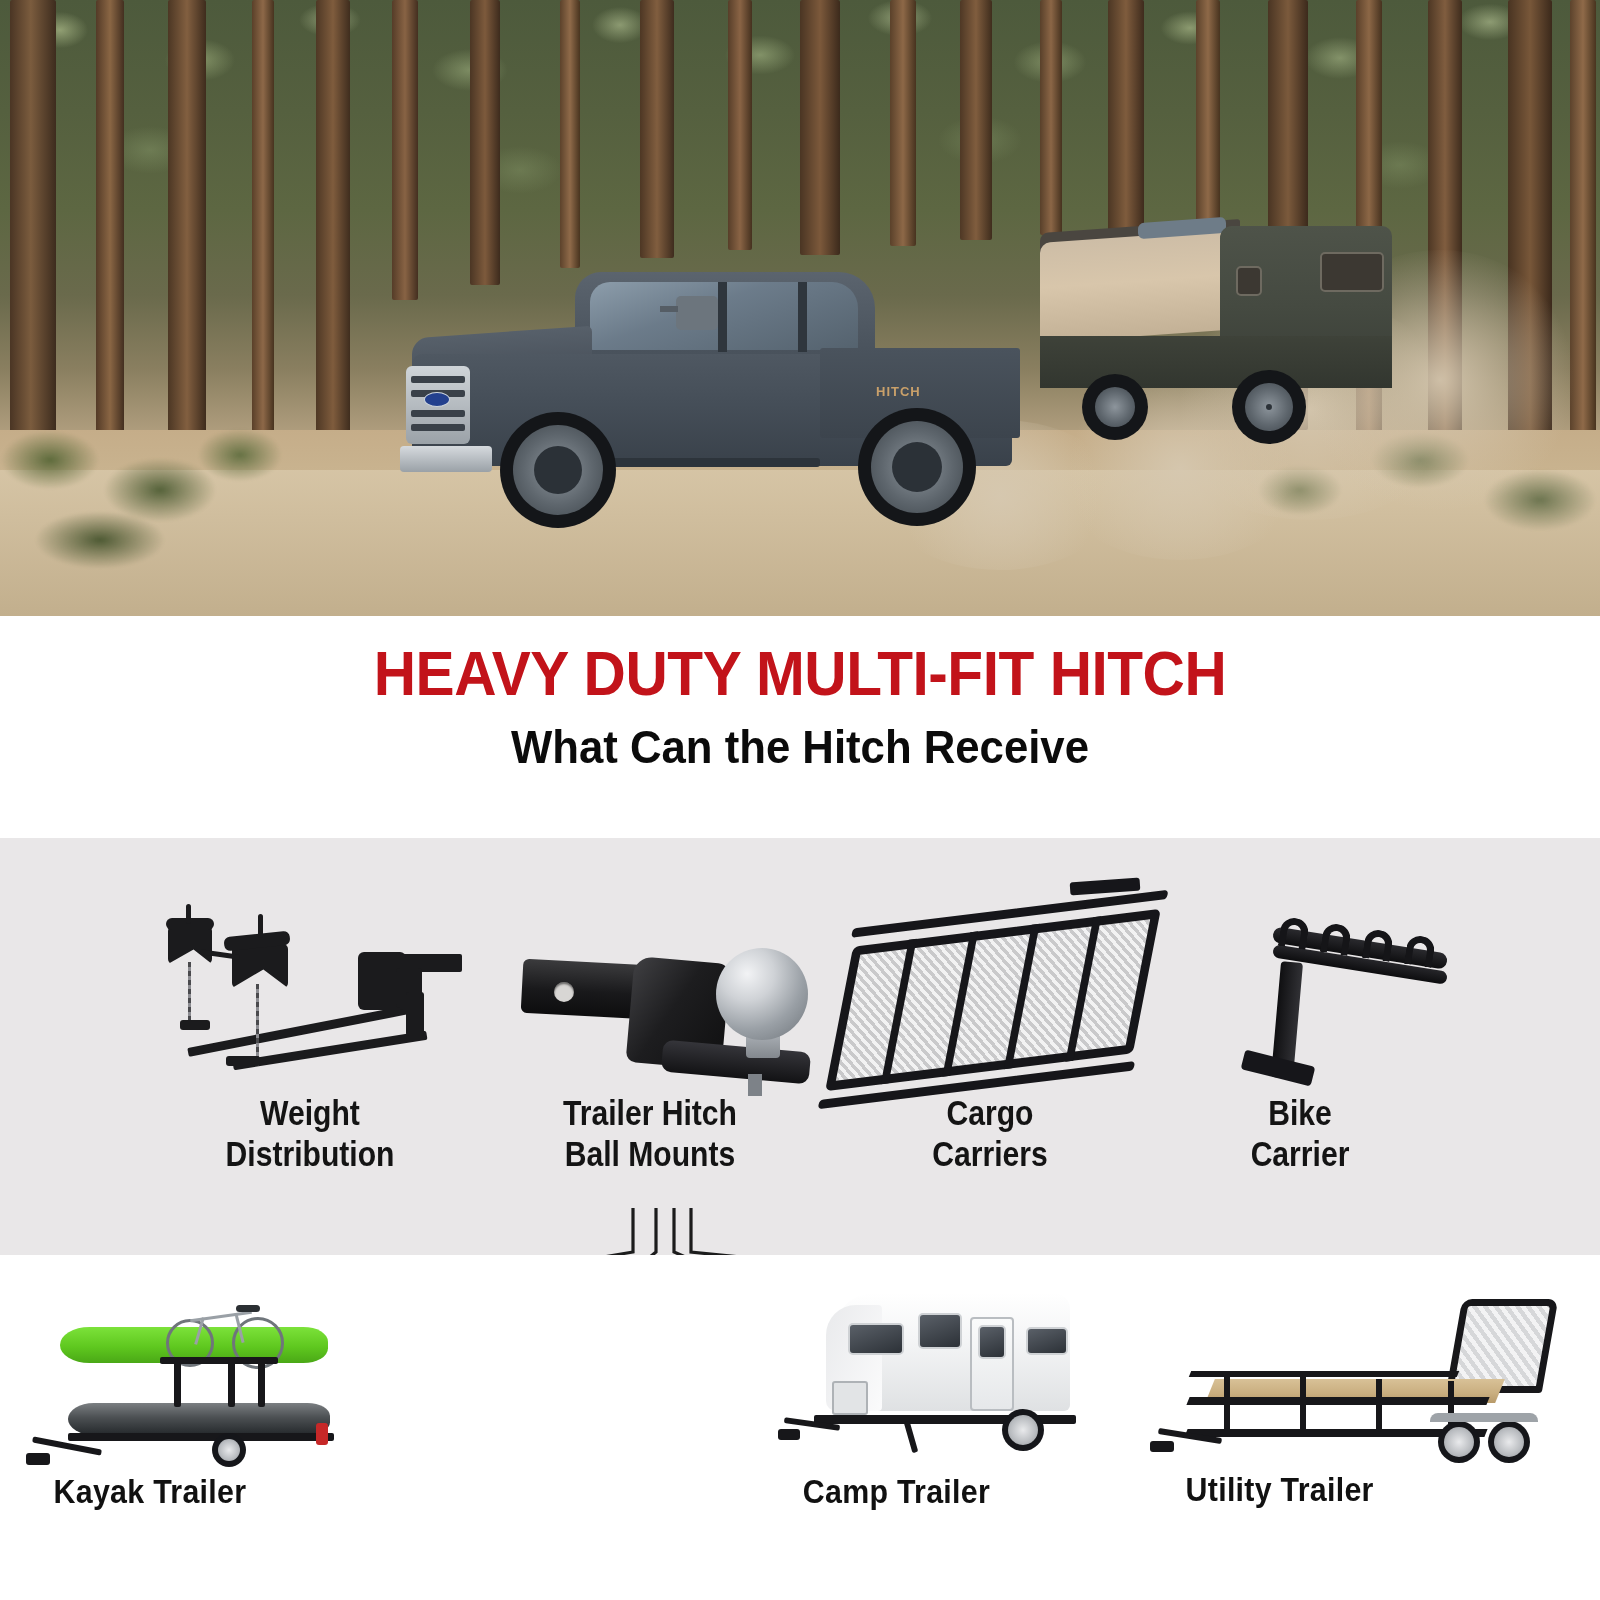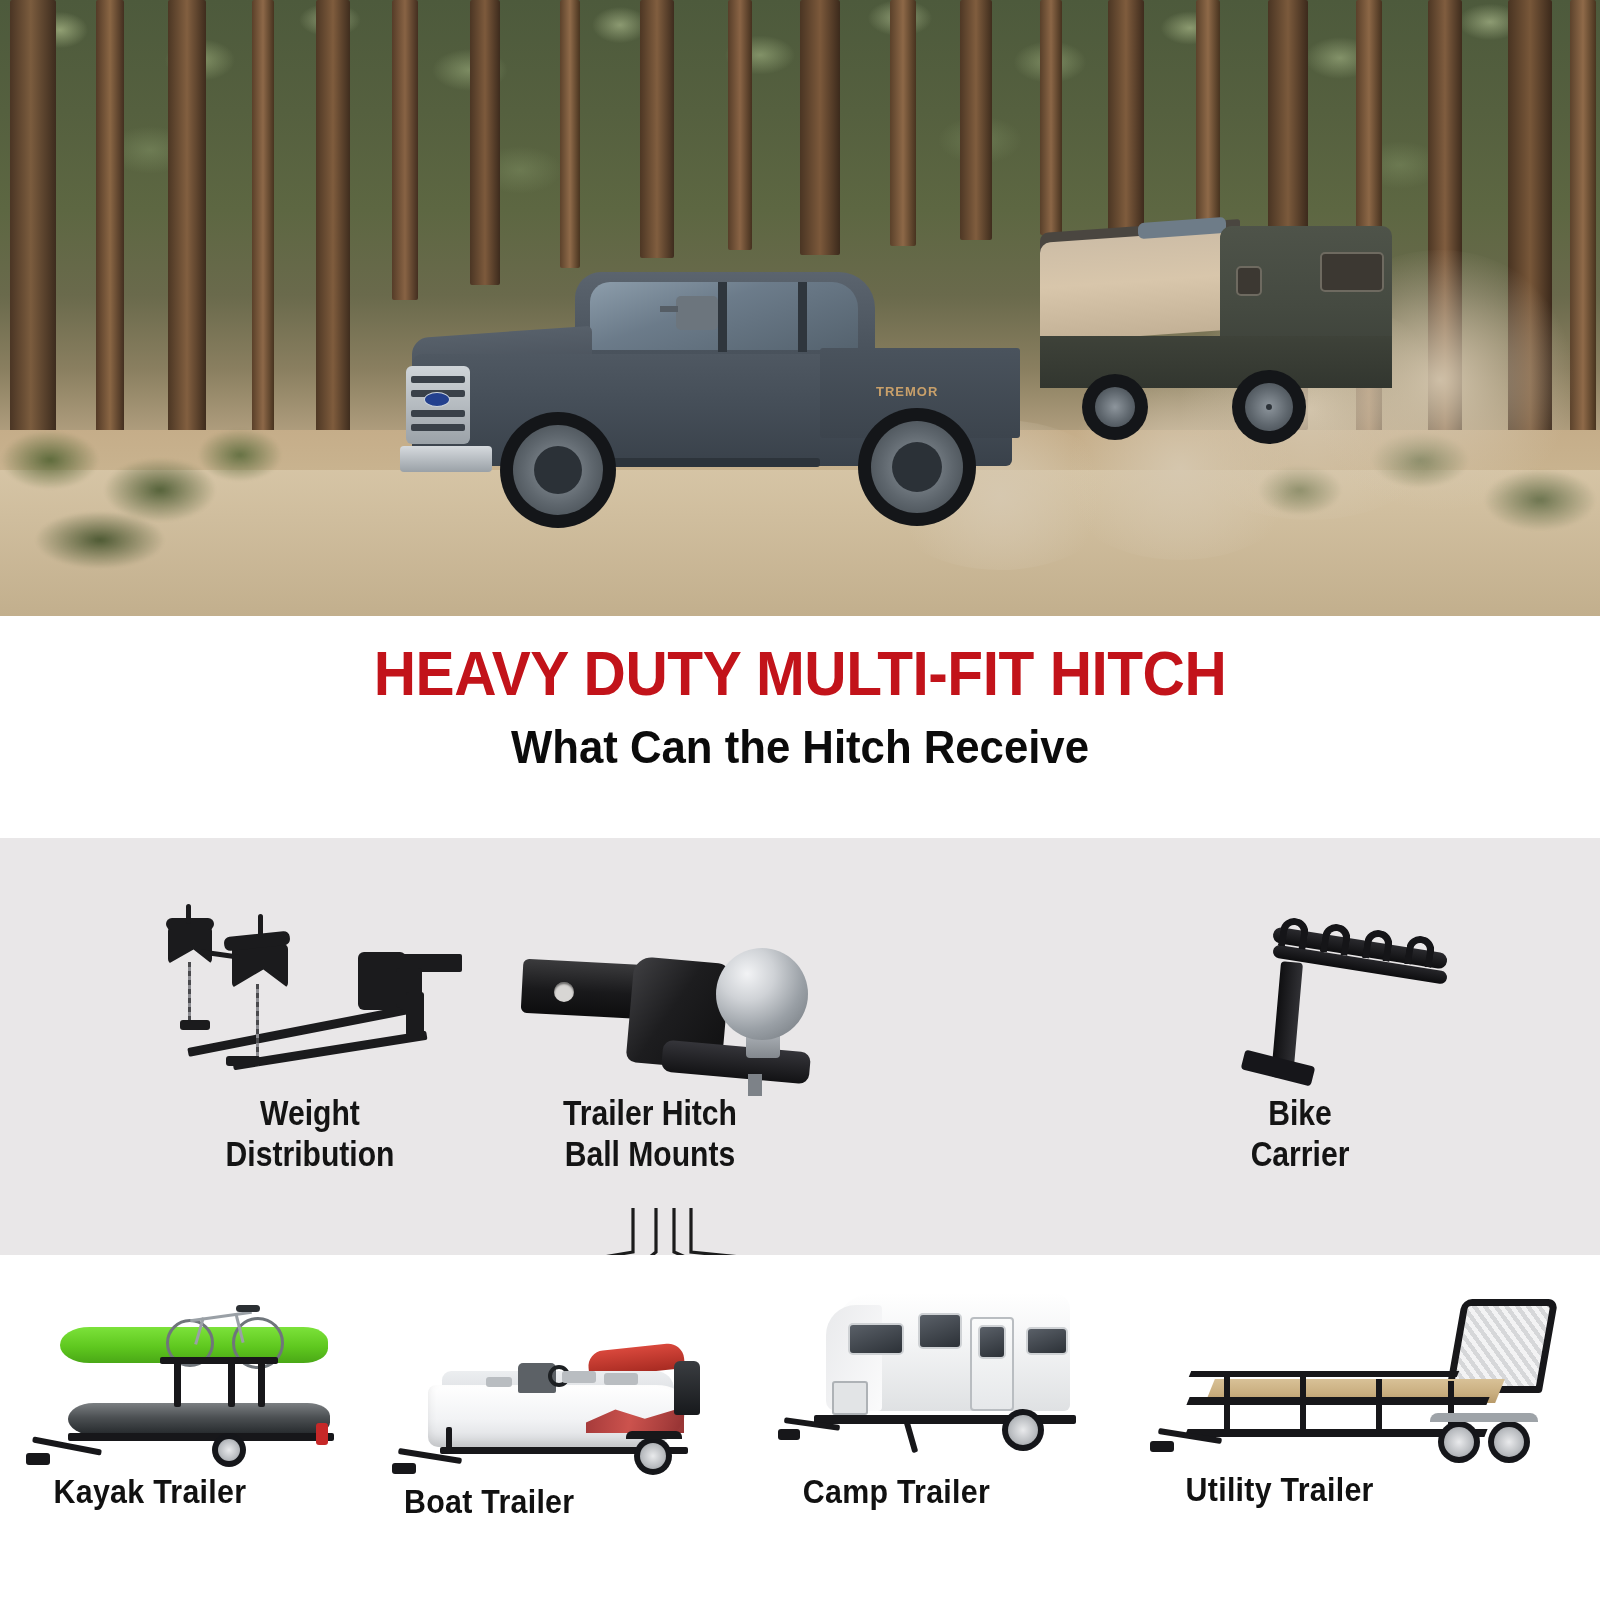--- a/index.html
+++ b/index.html
@@ -281,21 +281,21 @@
   </div>
 
   <div class="truck">
     <div class="tk-cab"></div>
     <div class="tk-glass"></div>
     <div class="tk-pillar" style="left:318px;"></div>
     <div class="tk-pillar" style="left:398px;"></div>
     <div class="tk-hood"></div>
     <div class="tk-body"></div>
     <div class="tk-bed"></div>
-    <span style="position:absolute;left:476px;top:122px;font-size:13px;font-weight:bold;color:#c9a06a;letter-spacing:1px;">TREMOR</span>
+    <span style="position:absolute;left:476px;top:122px;font-size:13px;font-weight:bold;color:#c9a06a;letter-spacing:1px;">HITCH</span>
     <div class="tk-grille">
       <i style="top:10px"></i>
         <i style="top:24px"></i>
         <i style="top:44px"></i>
         <i style="top:58px"></i>
     </div>
     <div class="tk-oval"></div>
     <div class="tk-bumper"></div>
     <div class="tk-mirror"></div>
     <div class="tk-runner"></div>
@@ -348,20 +348,36 @@
       <div class="bm-drop"></div>
       <div class="bm-plate"></div>
       <div class="bm-neck"></div>
       <div class="bm-ball"></div>
       <div class="bm-pin"></div>
     </div>
     <div class="acc-label">Trailer Hitch
 Ball Mounts</div>
   </div>
 
+  <div class="acc" style="left:820px; top:58px;">
+    <div class="acc-art">
+      <div class="cc">
+        <div class="cc-floor"></div>
+        <div class="cc-rib" style="left:56px;"></div>
+        <div class="cc-rib" style="left:118px;"></div>
+        <div class="cc-rib" style="left:180px;"></div>
+        <div class="cc-rib" style="left:242px;"></div>
+        <div class="cc-rail" style="top:-18px;"></div>
+        <div class="cc-rail" style="top:148px;"></div>
+      </div>
+      <div class="cc-shank"></div>
+    </div>
+    <div class="acc-label">Cargo
+Carriers</div>
+  </div>
 
   <div class="acc" style="left:1130px; top:58px;">
     <div class="acc-art">
       <div class="bk-arm"></div>
       <div class="bk-arm2"></div>
       <div class="bk-cradle" style="left:150px; top:22px; transform:rotate(9deg);"></div>
       <div class="bk-cradle" style="left:192px; top:28px; transform:rotate(9deg);"></div>
       <div class="bk-cradle" style="left:234px; top:34px; transform:rotate(9deg);"></div>
       <div class="bk-cradle" style="left:276px; top:40px; transform:rotate(9deg);"></div>
       <div class="bk-mast"></div>
@@ -408,43 +424,20 @@
       <div class="frame" style="left:-8px; top:160px; width:70px; height:6px; transform:rotate(11deg);"></div>
       <div class="frame" style="left:-14px; top:170px; width:24px; height:12px; border-radius:3px;"></div>
       <div class="tire" style="left:172px; top:150px; width:34px; height:34px;">
           <i></i>
         </div>
       <div class="frame" style="left:276px; top:140px; width:12px; height:22px; background:#c62828; border-radius:3px;"></div>
     </div>
     <div class="tr-label">Kayak Trailer</div>
   </div>
 
-  <div class="tr" style="left:390px; top:52px; width:350px;">
-    <div class="tr-art" style="height:176px;">
-      <div class="bimini"></div>
-      <div class="hull-deck"></div>
-      <div class="hull"></div>
-      <div class="hull-stripe"></div>
-      <div class="console"></div>
-      <div class="wheelc"></div>
-      <div class="seat" style="left:172px; top:64px; width:34px; height:12px;"></div>
-      <div class="seat" style="left:214px; top:66px; width:34px; height:12px;"></div>
-      <div class="seat" style="left:96px;  top:70px; width:26px; height:10px;"></div>
-      <div class="motor"></div>
-      <div class="frame" style="left:50px; top:140px; width:248px; height:7px;"></div>
-      <div class="frame" style="left:8px; top:146px; width:64px; height:6px; transform:rotate(9deg);"></div>
-      <div class="frame" style="left:2px; top:156px; width:24px; height:11px; border-radius:3px;"></div>
-      <div class="frame" style="left:56px; top:120px; width:6px; height:26px;"></div>
-      <div class="tire" style="left:244px; top:130px; width:38px; height:38px;">
-          <i></i>
-        </div>
-      <div class="frame" style="left:236px; top:124px; width:56px; height:8px; border-radius:6px 6px 0 0;"></div>
-    </div>
-    <div class="tr-label">Boat Trailer</div>
-  </div>
 
   <div class="tr" style="left:1170px; top:28px; width:390px;">
     <div class="tr-art" style="height:188px;">
       <div class="ut-gate"></div>
       <div class="ut-deck"></div>
       <div class="ut-rail" style="left:18px; top:114px; width:300px; height:8px; transform:skewX(-22deg);"></div>
       <div class="ut-rail" style="left:16px; top:146px; width:300px; height:8px; transform:skewX(-22deg);"></div>
       <div class="ut-rail" style="left:20px; top:88px;  width:268px; height:6px; transform:skewX(-22deg);"></div>
       <div class="ut-rail" style="left:54px;  top:92px; width:6px; height:56px;"></div>
       <div class="ut-rail" style="left:130px; top:94px; width:6px; height:56px;"></div>

